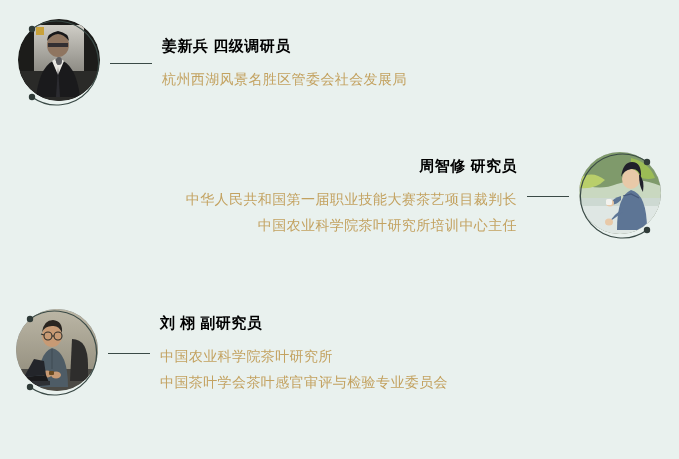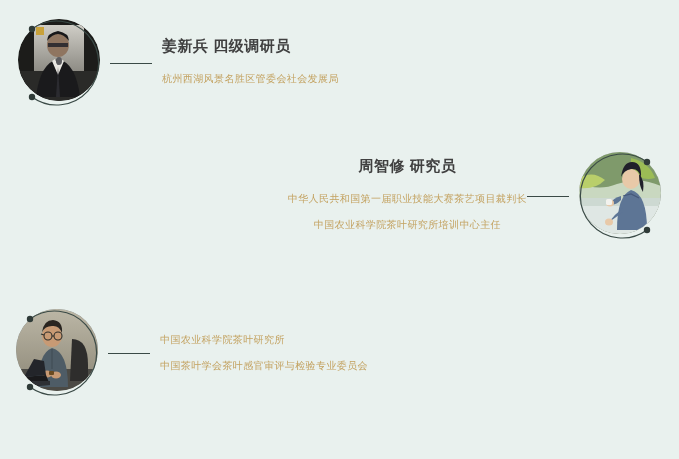--- a/index.html
+++ b/index.html
@@ -71,33 +71,33 @@
     background: #3a4a46;
     flex: 0 0 42px;
   }
 
   
   .info {
     display: flex;
     flex-direction: column;
   }
   .entry.left  .info { align-items: flex-start; text-align: left; margin-left: 10px; }
-  .entry.right .info { align-items: center;  text-align: right; }
+  .entry.right .info { align-items: flex-end;  text-align: right; margin-right: 10px; }
 
   .person-name {
     font-size: 15px;
     font-weight: bold;
-    color: #404040;
+    color: #000000;
     letter-spacing: 0.5px;
     line-height: 22px;
     margin-bottom: 9px;
     white-space: nowrap;
   }
   .detail-line {
-    font-size: 10px;
+    font-size: 14px;
     color: #c3a260;
     line-height: 26px;
     letter-spacing: 0.4px;
     white-space: nowrap;
   }
 
   
   #entry-1 { left: 14px;  top: 15px;  }
   #entry-2 { right: 14px; top: 148px; }
   #entry-3 { left: 12px;  top: 305px; }
@@ -238,18 +238,19 @@
       <svg class="arc-svg" viewBox="0 0 96 96">
         <path d="M18 14 A 42 42 0 1 1 18 82" fill="none" stroke="#3a4a46" stroke-width="1.2"></path>
         <circle cx="18" cy="14" r="3.2" fill="#2f3b38"></circle>
         <circle cx="18" cy="82" r="3.2" fill="#2f3b38"></circle>
       </svg>
     </div>
 
     <div class="connector"></div>
 
     <div class="info">
+      <div class="person-name">刘 栩 副研究员</div>
       <div class="detail-line">中国农业科学院茶叶研究所</div>
       <div class="detail-line">中国茶叶学会茶叶感官审评与检验专业委员会</div>
     </div>
   </div>
 
 </div>
 
 </body></html>

